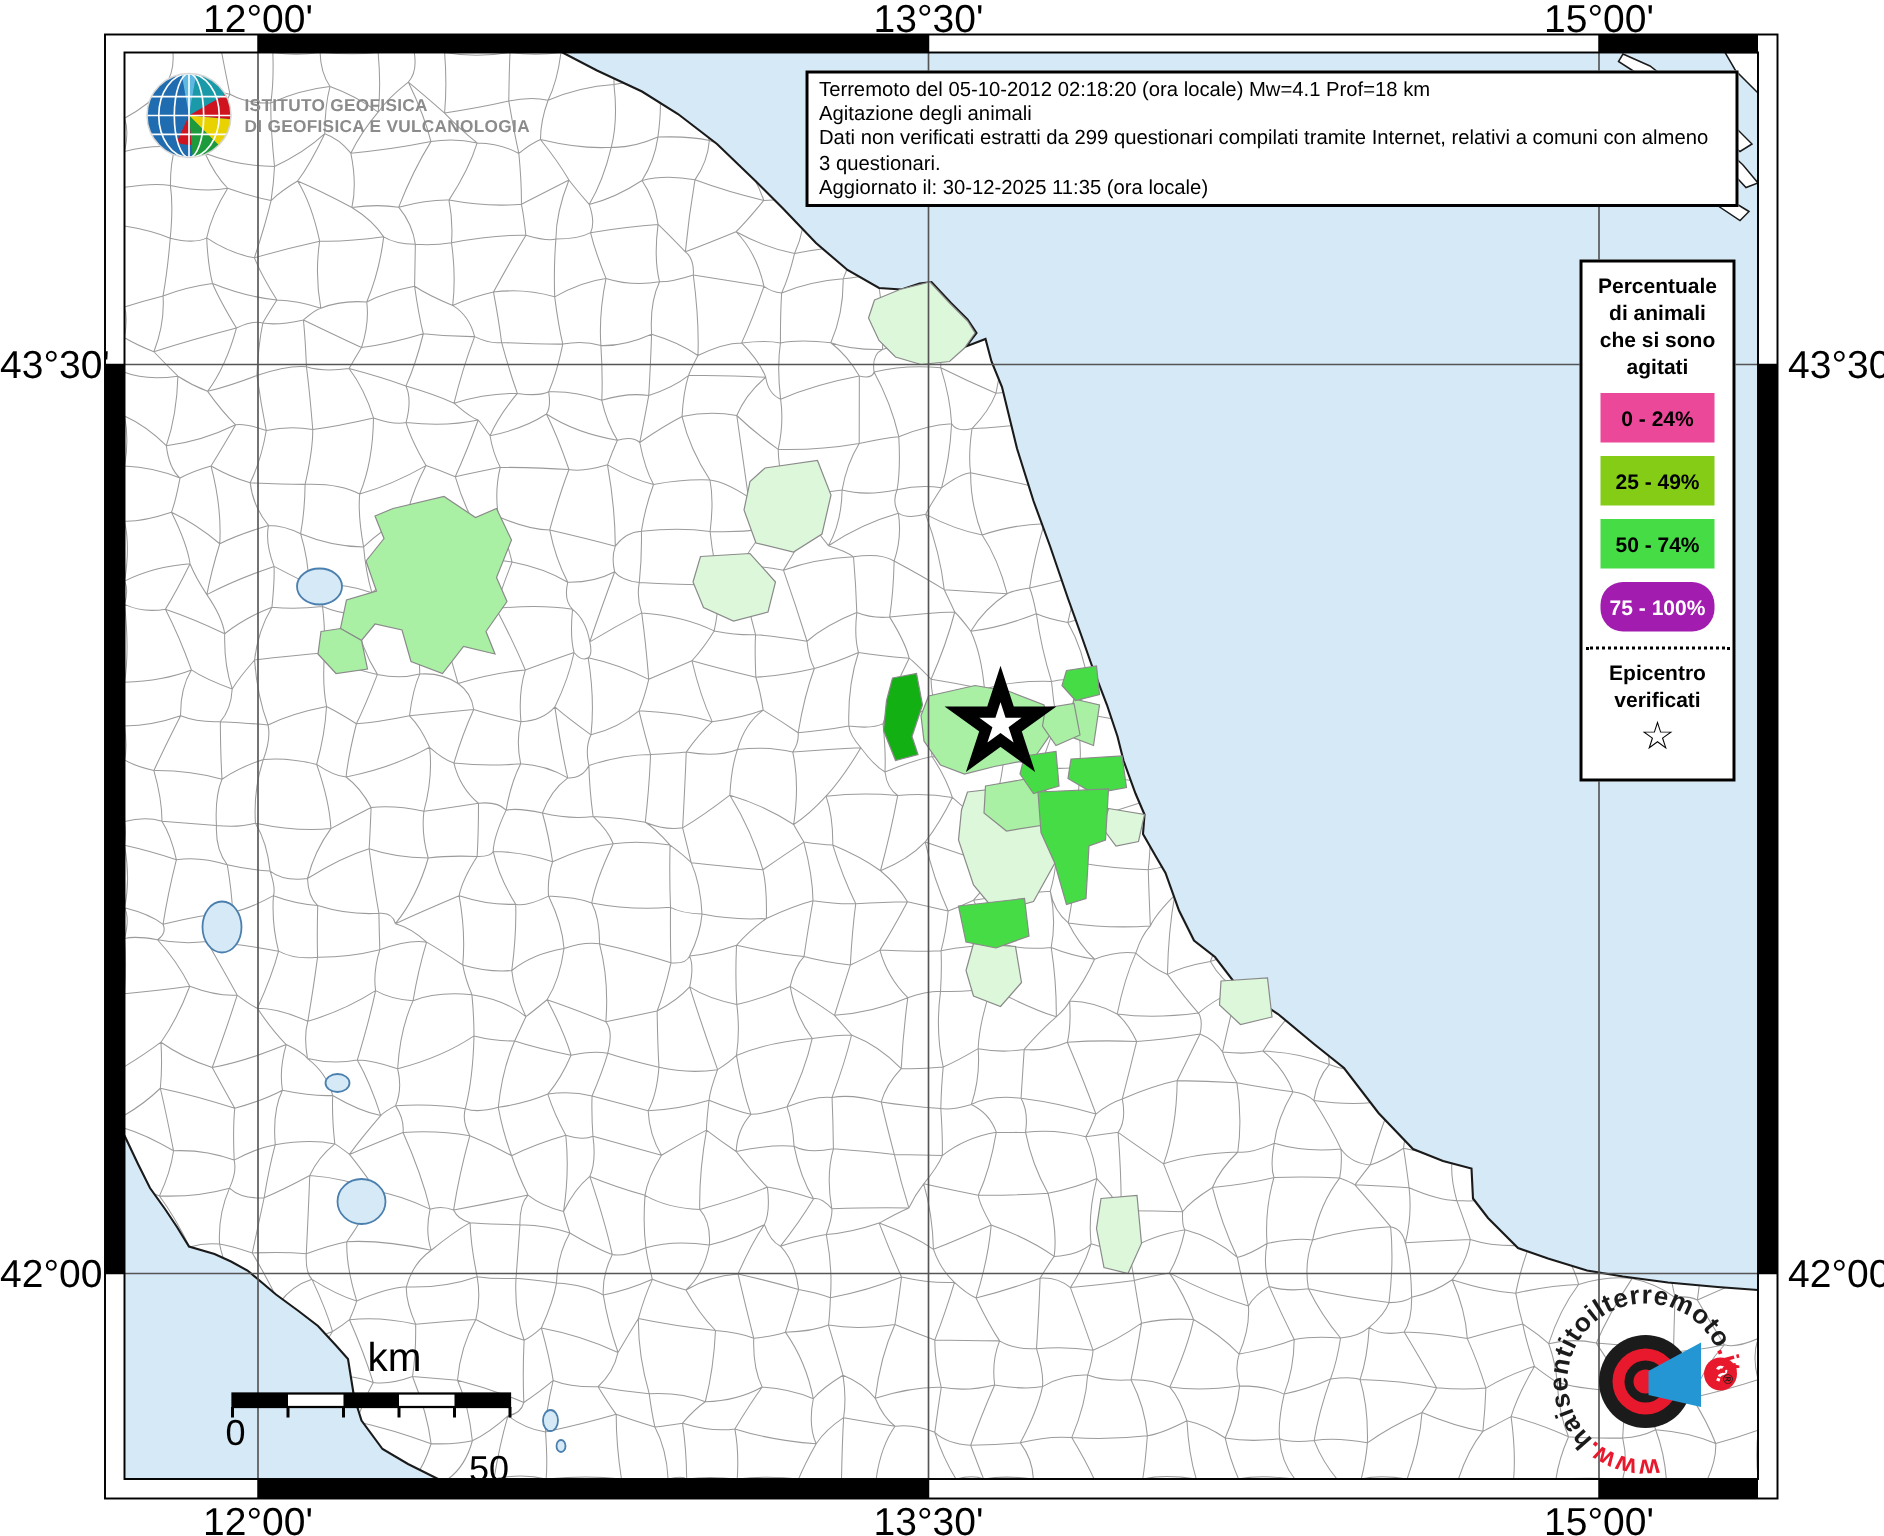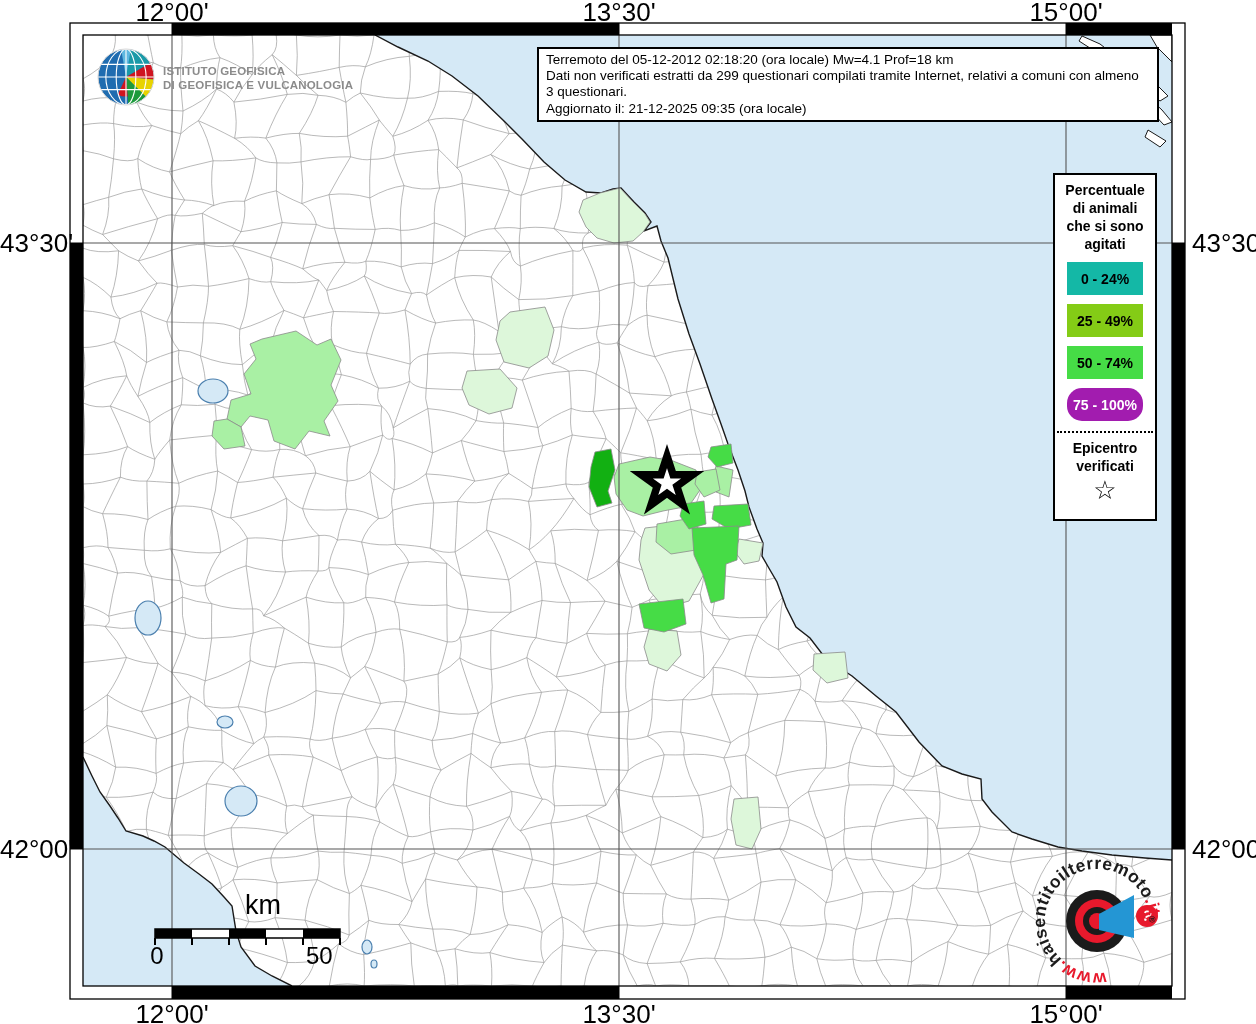--- a/index.html
+++ b/index.html
@@ -140,31 +140,32 @@
         <line x1="1172" y1="849" x2="1185" y2="849" stroke="#000"></line>
       </g>
     </svg>
 
   <div id="ingvText">
     <div>ISTITUTO GEOFISICA</div>
     <div>DI GEOFISICA E VULCANOLOGIA</div>
   </div>
 
   <div id="titleBox">
-    <div>Terremoto del 05-12-2012 02:18:20 (ora locale) Mw=4.1 Prof=18 km</div>
+    <div>Terremoto del 05-10-2012 02:18:20 (ora locale) Mw=4.1 Prof=18 km</div>
+    <div>Agitazione degli animali</div>
     <div>Dati non verificati estratti da 299 questionari compilati tramite Internet, relativi a comuni con almeno 3 questionari.</div>
-    <div>Aggiornato il: 21-12-2025 09:35 (ora locale)</div>
+    <div>Aggiornato il: 30-12-2025 11:35 (ora locale)</div>
   </div>
 
   <div id="legend">
     <div class="lt first">Percentuale</div>
     <div class="lt">di animali</div>
     <div class="lt">che si sono</div>
     <div class="lt">agitati</div>
-    <div class="sw" style="background-color: #14b8a6; color: rgb(0, 0, 0);">0 - 24%</div>
+    <div class="sw" style="background-color: #ec4899; color: rgb(0, 0, 0);">0 - 24%</div>
     <div class="sw" style="background-color: #84cc16; color: rgb(0, 0, 0);">25 - 49%</div>
     <div class="sw" style="background-color: rgb(70, 220, 70); color: rgb(0, 0, 0); text-align: center;">50 - 74%</div>
     <div class="sw" style="background-color: #a21caf; color: rgb(255, 255, 255); border-radius: 15px;">75 - 100%</div>
     <div class="dots"></div>
     <div class="lt">Epicentro</div>
     <div class="lt">verificati</div>
     <div class="starGlyph">☆</div>
   </div>
 
   <div class="axis center" style="left:132px;top:-3px;width:80px">12°00'</div>
@@ -173,14 +174,14 @@
   <div class="axis center" style="left:132px;top:999px;width:80px">12°00'</div>
   <div class="axis center" style="left:579px;top:999px;width:80px">13°30'</div>
   <div class="axis center" style="left:1026px;top:999px;width:80px">15°00'</div>
   <div class="axis" style="left:0;top:228px;width:63px;text-align:right">43°30'</div>
   <div class="axis" style="left:0;top:834px;width:63px;text-align:right">42°00'</div>
   <div class="axis" style="left:1192px;top:228px">43°30'</div>
   <div class="axis" style="left:1192px;top:834px">42°00'</div>
 
   <div class="sbLabel" style="left:233px;top:890px;width:60px;text-align:center;font-size:27px">km</div>
   <div class="sbLabel" style="left:137px;top:942px;width:40px;text-align:center;font-size:24px">0</div>
-  <div class="sbLabel" style="left:306px;top:942px;width:40px;text-align:left;font-size:24px">50</div>
+  <div class="sbLabel" style="left:306px;top:966px;width:40px;text-align:center;font-size:24px">50</div>
 </div>
 
 </body></html>

